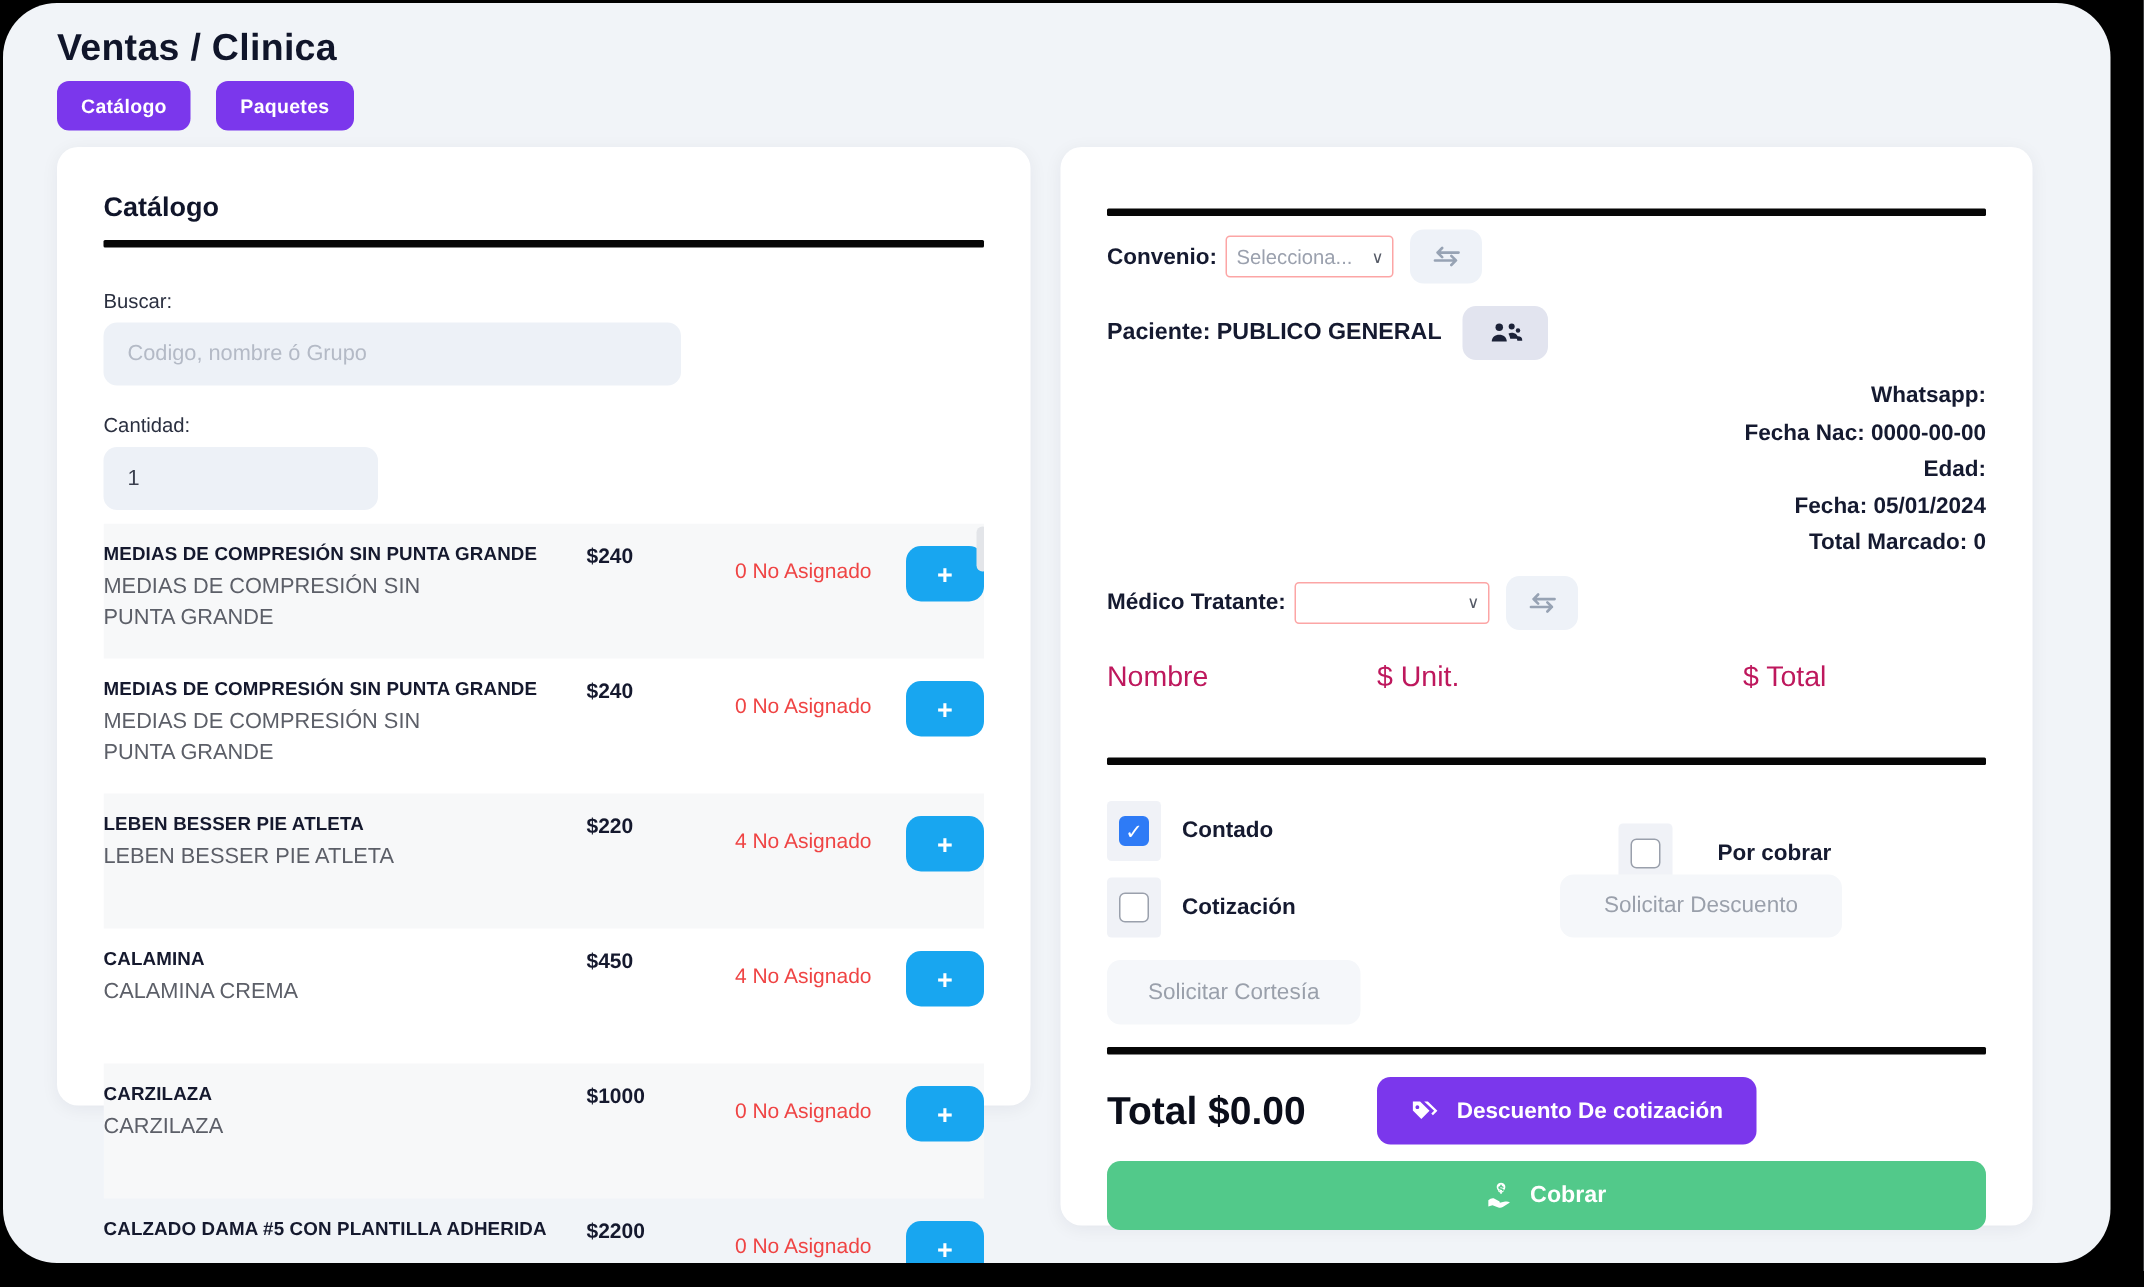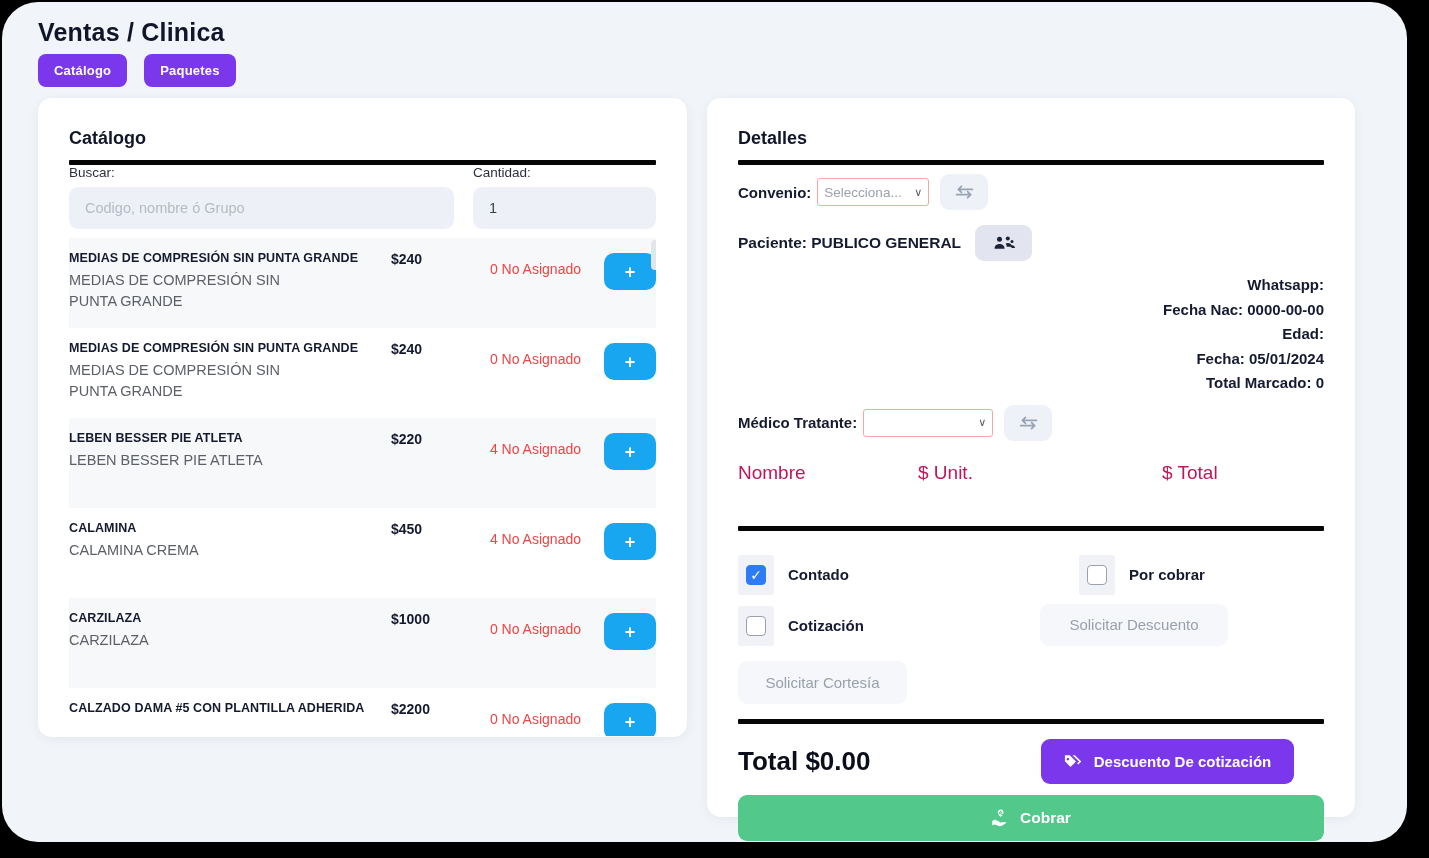--- a/index.html
+++ b/index.html
@@ -17,21 +17,21 @@
 
   .card { position:absolute; background:#fff; border-radius:14px;
     box-shadow:0 2px 12px rgba(20,25,50,.06); padding:30px 31px; }
   .card-left  { left:36px;  top:96px; width:649px; height:639px; }
   .card-right { left:705px; top:96px; width:648px; height:719px; }
 
   .card h2 { font-size:18px; font-weight:700; color:#10152a; }
   .black-bar { height:5px; background:#060606; margin-top:11px; border-radius:1px; }
 
   
-  .search-row { display:flex; gap:19px; margin-top:0; }
+  .search-row { display:flex; gap:19px; margin-top:28px;flex-direction:column; }
   .fgroup { display:flex; flex-direction:column; }
   .fgroup label { font-size:13.5px; color:#2b3040; margin-bottom:7px; }
   .fgroup input { height:42px; background:#edf1f7; border:none; border-radius:9px;
     padding:0 16px; font-size:14.5px; color:#3a3f4e; font-family:inherit; outline:none; }
   .fgroup input::placeholder { color:#b4bac6; }
   .g-search { width:385px; } .g-qty { width:183px; }
 
   .prod-list { position:relative; margin-top:9px; height:498px; overflow:hidden; }
   .scroll-thumb { position:absolute; right:-3px; top:2px; width:8px; height:30px;
     background:#e3e5e9; border-radius:4px; }
@@ -83,21 +83,21 @@
   .chk .mark { color:#fff; font-size:14px; font-weight:700; display:none; line-height:1; }
   .chk.checked .mark { display:block; }
   .chk-label { margin-left:14px; font-size:15px; font-weight:700; color:#151a30; }
   .col2 { position:absolute; left:341px; }
   .pay-wrap { position:relative; }
   .btn-light { background:#f5f7fa; color:#9aa0ab; border:none; border-radius:9px;
     font-size:15px; font-family:inherit; cursor:pointer; }
   .btn-discount { position:absolute; left:302px; top:50px; width:188px; height:42px; }
   .btn-courtesy { margin-top:5px; width:169px; height:43px; }
 
-  .total-row { display:flex; align-items:center; justify-content:space-between; margin-top:15px; }
+  .total-row { display:flex; align-items:center; margin-top:15px;gap:48px; }
   .total-text { font-size:26px; font-weight:700; color:#0b0e1a; }
   .btn-quote-discount { display:flex; align-items:center; justify-content:center; gap:10px;
     width:253px; height:45px; background:#7b37ec; color:#fff; border:none; border-radius:9px;
     font-size:15px; font-weight:700; font-family:inherit; cursor:pointer; margin-right:30px; }
   .btn-cobrar { display:flex; align-items:center; justify-content:center; gap:10px;
     width:100%; height:46px; margin-top:11px; background:#52c98a; color:#fff; border:none;
     border-radius:9px; font-size:15.5px; font-weight:700; font-family:inherit; cursor:pointer; }
   svg { display:block; }
 </style>
 </head>
@@ -186,21 +186,20 @@
           <div class="p-desc"></div>
         </div>
         <div class="p-price">$2200</div>
         <div class="p-stock">0 No Asignado</div>
         <button class="p-add">+</button>
       </div>
     </div>
   </div>
 
   <div class="card card-right">
-    <h2>Detalles</h2>
     <div class="black-bar"></div>
 
     <div class="drow convenio-row">
       <span class="bold-lab">Convenio:</span>
       <span class="sel-wrap">
         <select style="width:112px;">
           <option>Selecciona...</option>
         </select>
         <span class="chev">∨</span>
       </span>
@@ -263,21 +262,21 @@
     <div class="black-bar bar2"></div>
 
     <div class="pay-grid pay-wrap">
       <div class="pay-row">
         <div class="chk-cell">
           <div class="chk checked">
               <span class="mark">✓</span>
             </div>
         </div>
         <span class="chk-label">Contado</span>
-        <div class="col2 drow" style="top:1px;">
+        <div class="col2 drow" style="top:16px;gap:16px;">
           <div class="chk-cell">
             <div class="chk"></div>
           </div>
           <span class="chk-label">Por cobrar</span>
         </div>
       </div>
       <div class="pay-row">
         <div class="chk-cell">
           <div class="chk"></div>
         </div>

